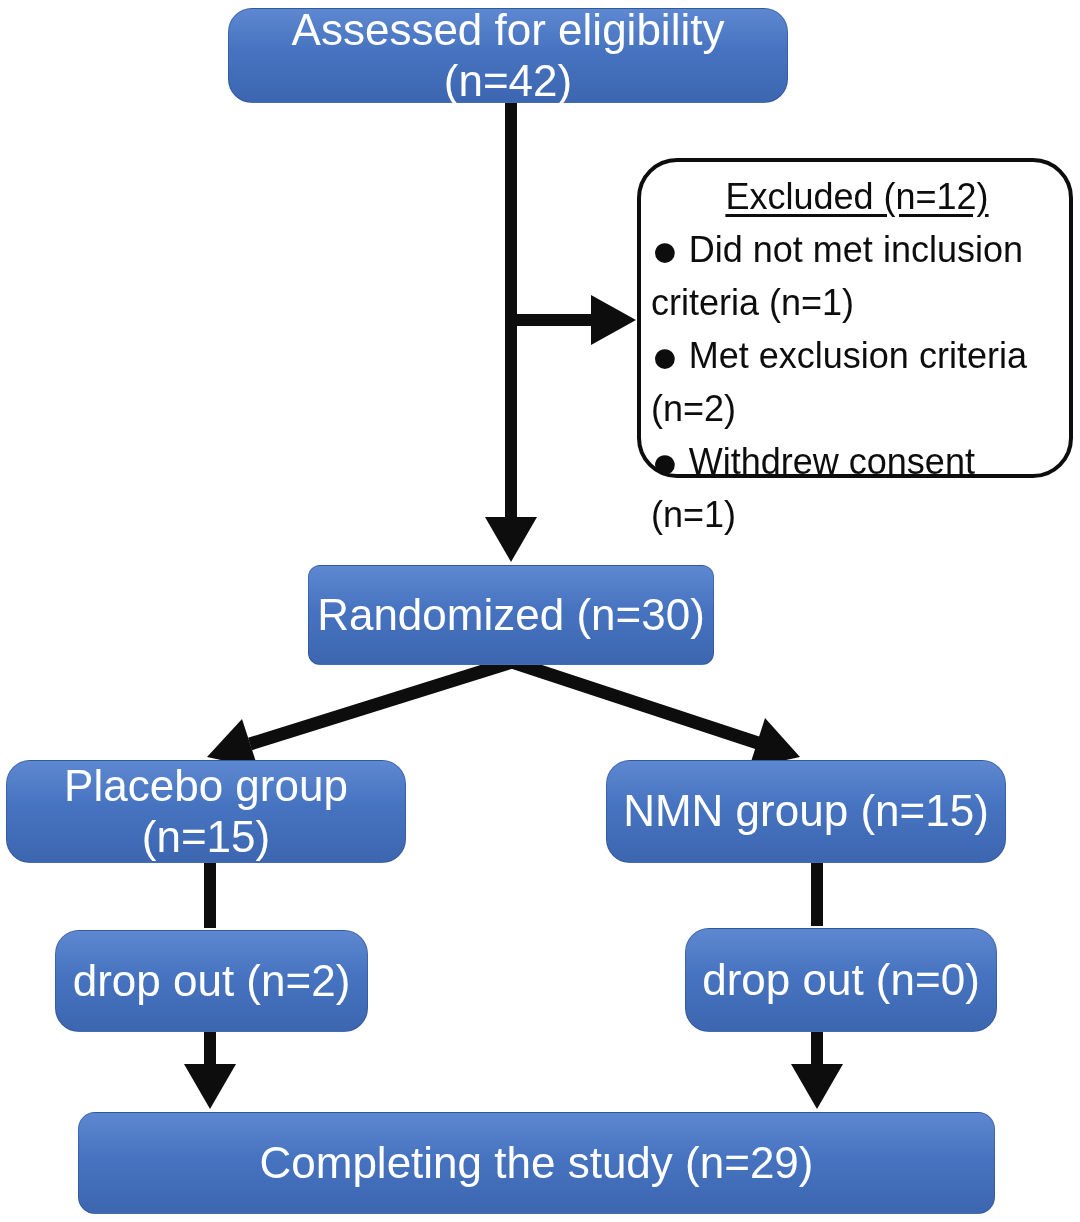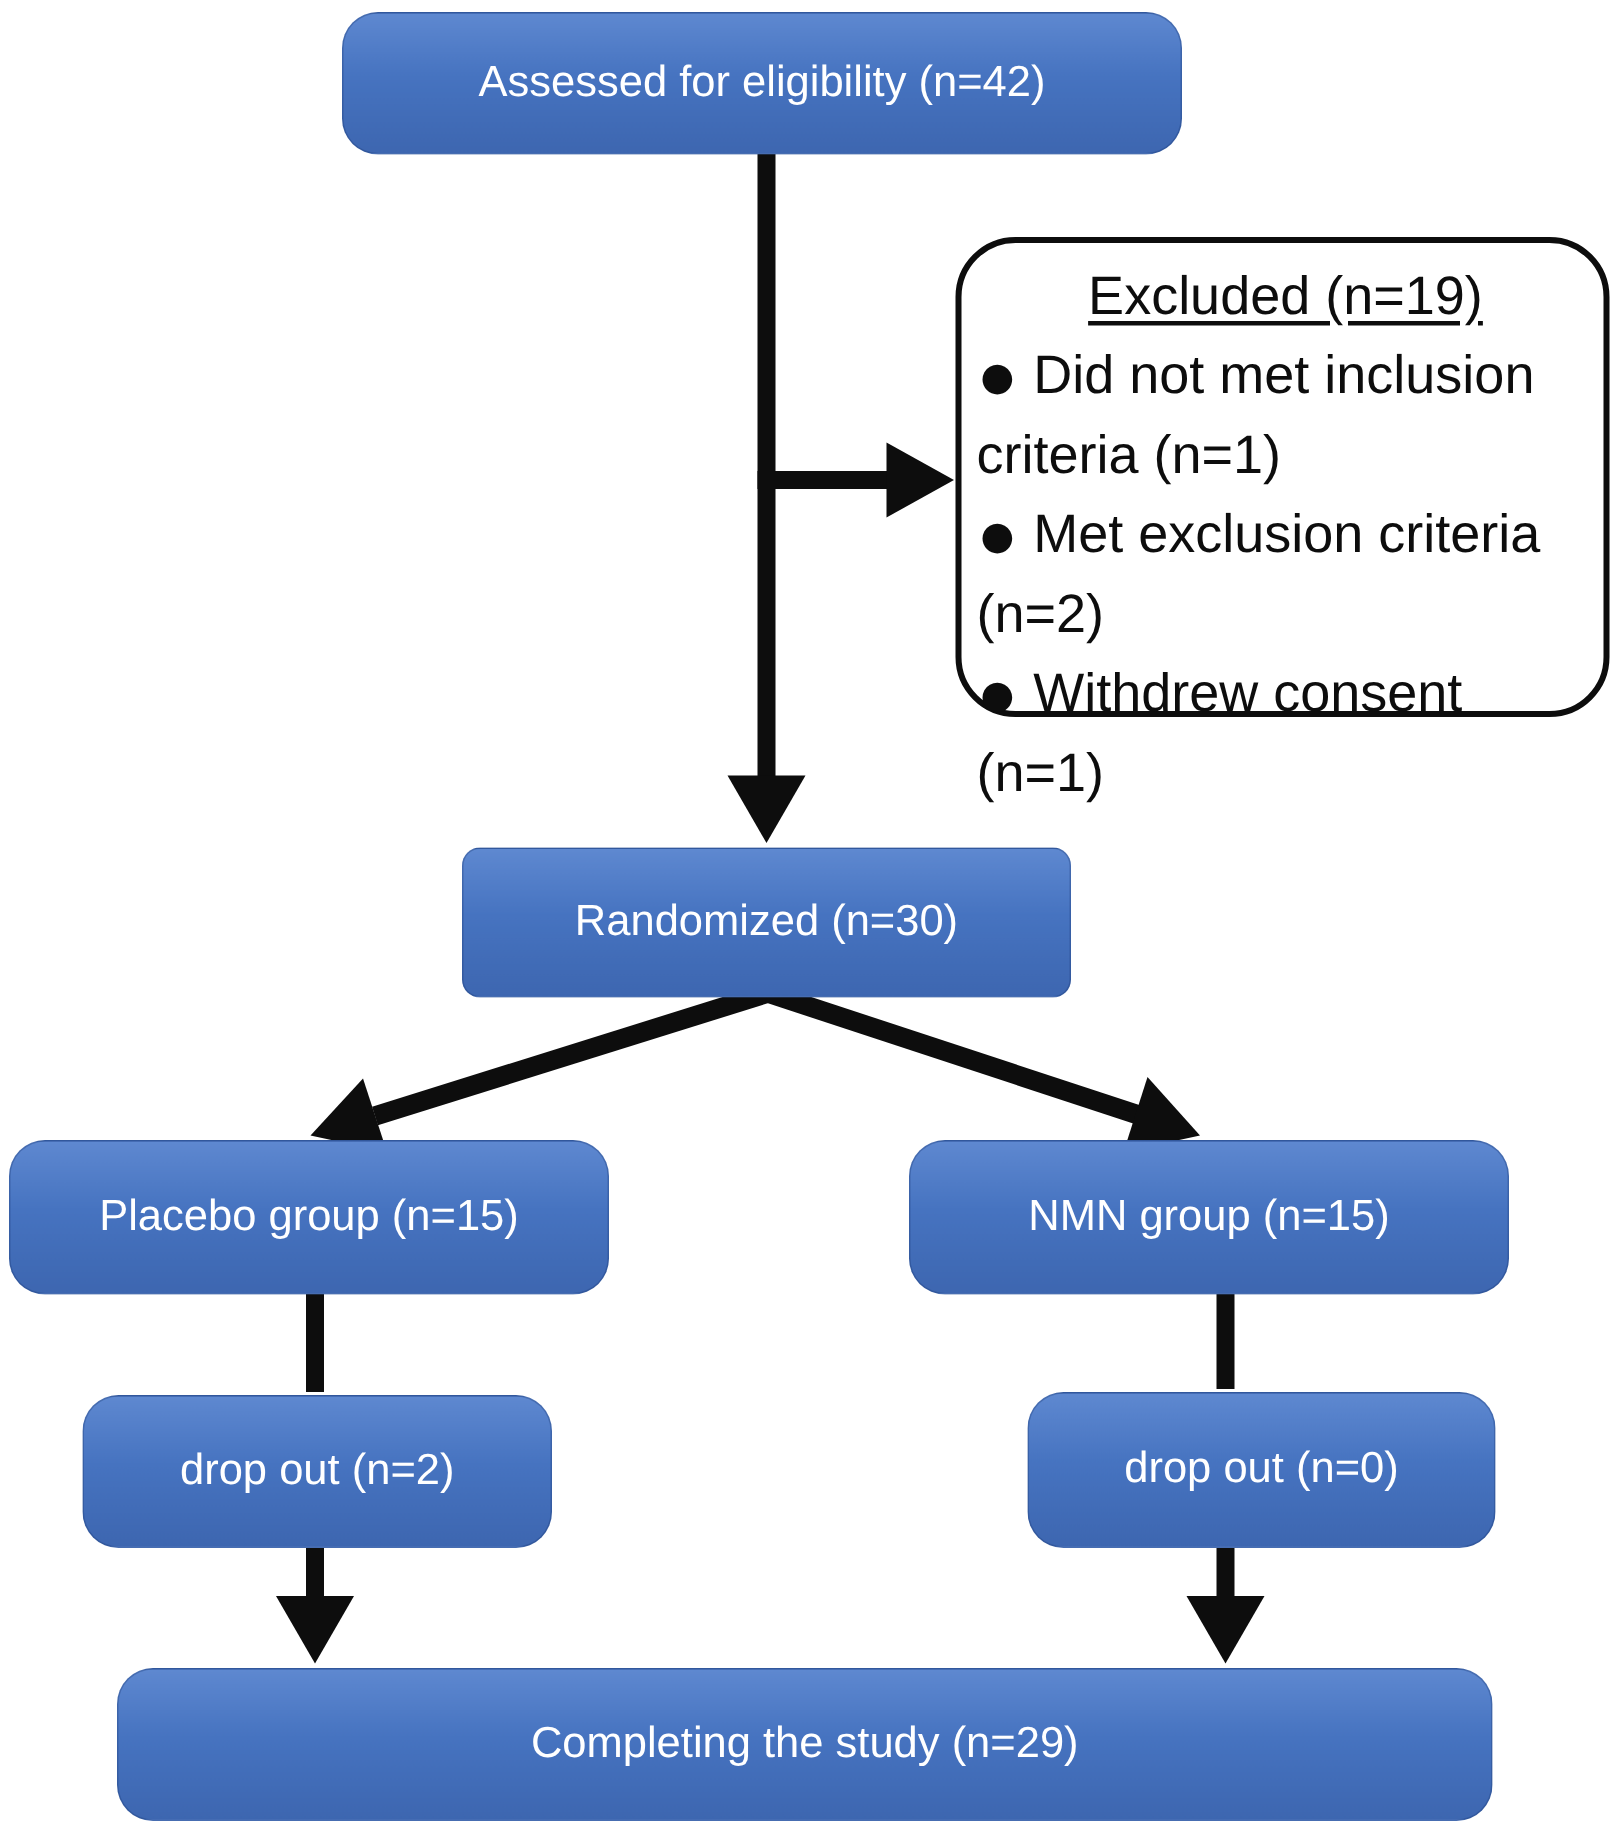--- a/index.html
+++ b/index.html
@@ -28,30 +28,30 @@
     z-index: 2;
     box-sizing: border-box;
     display: flex;
     align-items: center;
     justify-content: center;
     text-align: center;
     color: #ffffff;
     background: linear-gradient(180deg, #5e88d0 0%, #4673c0 45%, #3d66b0 100%);
     border: 1px solid rgba(30, 60, 120, 0.35);
     border-radius: 24px;
-    font-size: 29px;
+    font-size: 44px;
     line-height: 1.15;
   }
   #assessed-box   { left: 228px; top: 8px;    width: 560px; height: 95px;  }
   #randomized-box { left: 308px; top: 565px;  width: 406px; height: 100px; border-radius: 12px; }
   #placebo-box    { left: 6px;   top: 760px;  width: 400px; height: 103px; }
   #nmn-box        { left: 606px; top: 760px;  width: 400px; height: 103px; }
   #dropout-placebo-box { left: 55px;  top: 930px; width: 313px; height: 102px; }
   #dropout-nmn-box     { left: 665px; top: 928px; width: 312px; height: 104px; margin-left: 20px; }
-  #completing-box { left: 78px;  top: 1112px; width: 917px; height: 102px; }
+  #completing-box { left: 78px;  top: 1112px; width: 917px; height: 102px; border-radius: 17px; }
 
   #excluded-box {
     position: absolute;
     z-index: 2;
     box-sizing: border-box;
     left: 637px;
     top: 158px;
     width: 436px;
     height: 320px;
     background: #ffffff;
@@ -110,21 +110,21 @@
       <line x1="817" y1="1032" x2="817" y2="1066"></line>
       <polygon points="817,1109 791,1064 843,1064" stroke="none"></polygon>
     </g>
   </svg>
 
   <div id="assessed-box" class="bluebox">
     <span>Assessed for eligibility (n=42)</span>
   </div>
 
   <div id="excluded-box">
-    <span id="excluded-title">Excluded (n=19)</span>
+    <span id="excluded-title">Excluded (n=12)</span>
     <div class="ex-item"><span class="bullet">●</span><span>Did not met inclusion criteria (n=1)</span></div>
     <div class="ex-item"><span class="bullet">●</span><span>Met exclusion criteria (n=2)</span></div>
     <div class="ex-item"><span class="bullet">●</span><span>Withdrew consent (n=1)</span></div>
   </div>
 
   <div id="randomized-box" class="bluebox">
     <span>Randomized (n=30)</span>
   </div>
 
   <div id="placebo-box" class="bluebox">

